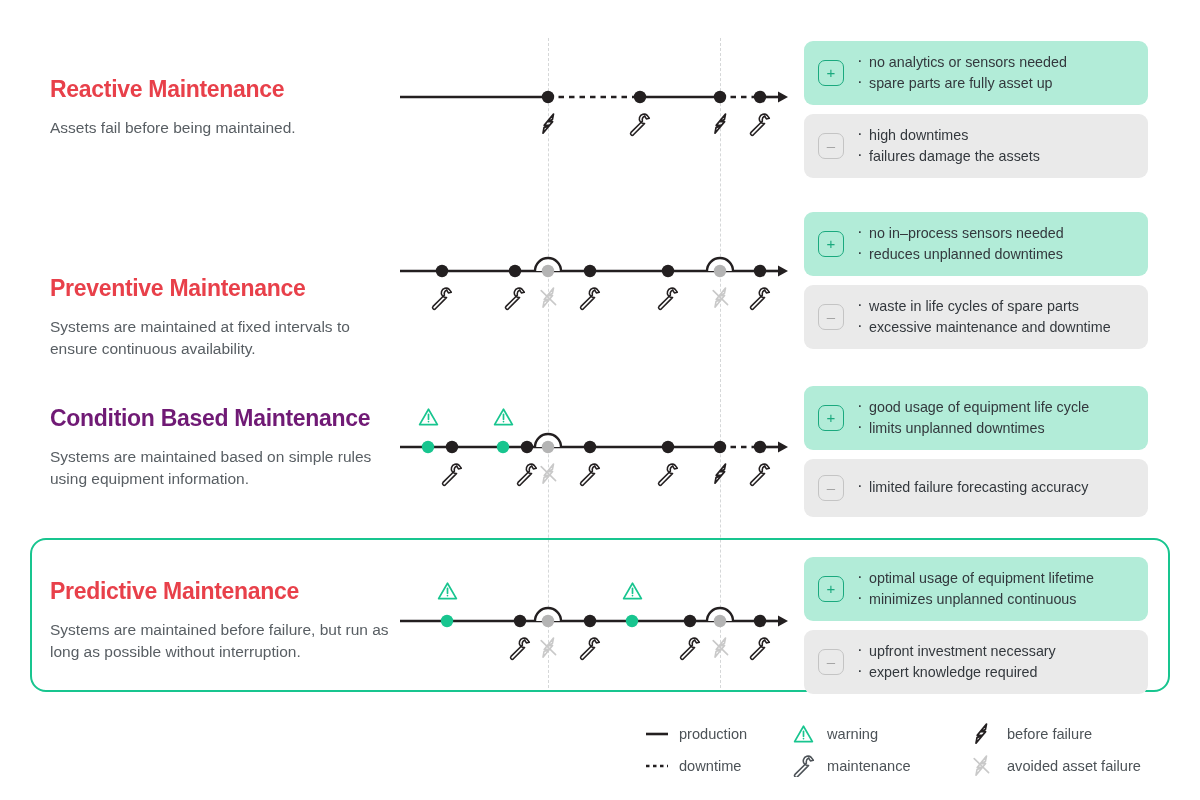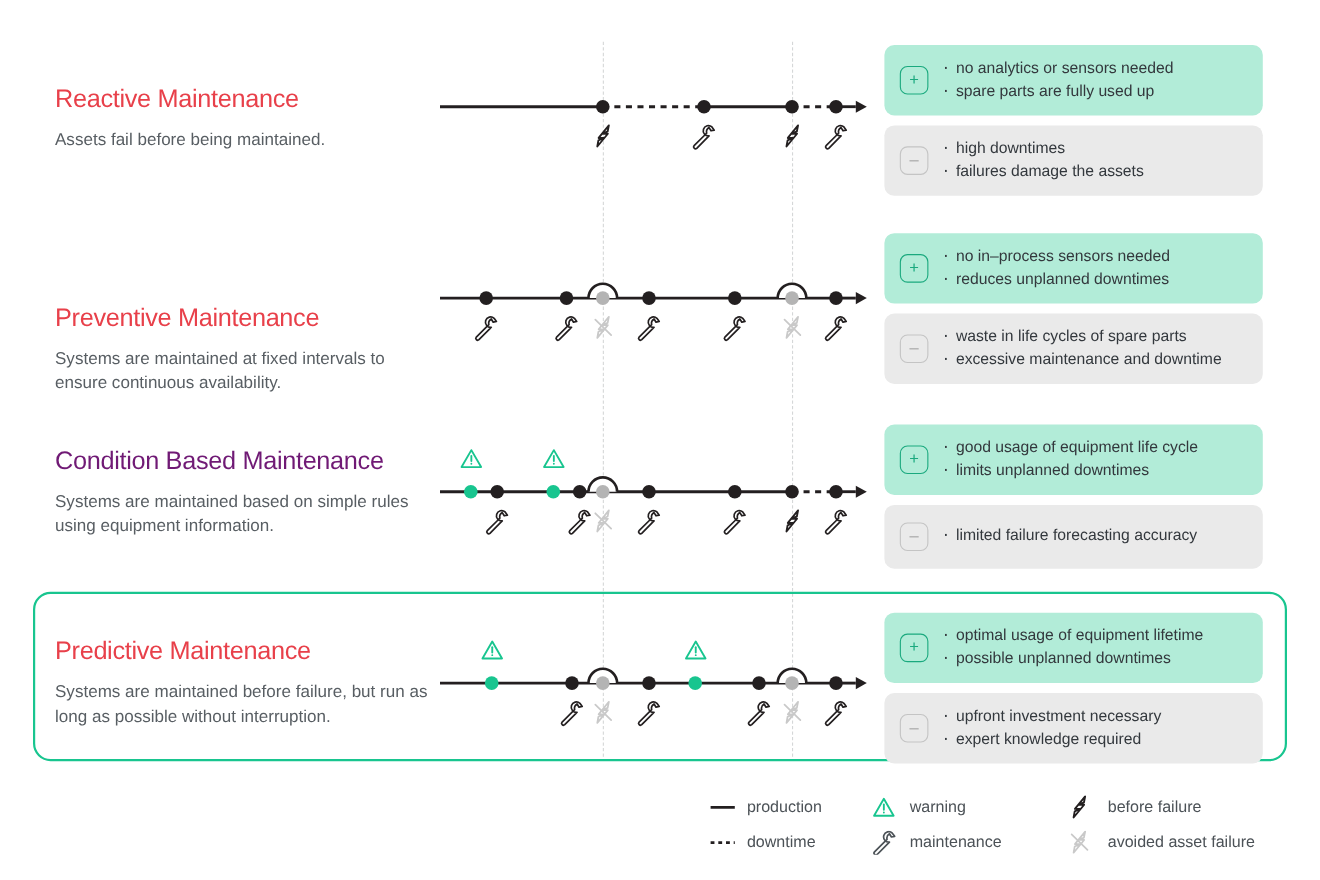--- a/index.html
+++ b/index.html
@@ -27,21 +27,21 @@
     pointer-events: none;
   }
 
   
   .row { position: absolute; left: 0; width: 1200px; }
 
   .row-text { position: absolute; left: 50px; width: 350px; }
   .row-title {
     color: #e8404a;
     font-size: 23px;
-    font-weight: normal;
+    font-weight: bold;
     letter-spacing: -0.3px;
     white-space: nowrap;
   }
   .row-desc {
     margin-top: 14px;
     color: #585e63;
     font-size: 15.5px;
     line-height: 22px;
   }
 
@@ -168,21 +168,21 @@
                 <path d="M17.2 1.4 a4.7 4.7 0 1 0 -2.6 8.1 l-1.4 1.4 L3.4 20.8 a1.7 1.7 0 0 1 -2.4 -2.4 L11.0 8.5 l1.4 -1.4 a4.7 4.7 0 0 1 2.2 -5.1 l1.8 2.9 l2.9 -0.6 Z"></path>
               </g>
             </svg>
           </span>
         </div>
         <div class="cards" style="top: 41px;">
           <div class="card pro" style="background: rgb(178, 236, 216);">
             <div class="card-badge">+</div>
             <ul class="card-list">
               <li>no analytics or sensors needed</li>
-              <li>spare parts are fully used up</li>
+              <li>spare parts are fully asset up</li>
             </ul>
           </div>
           <div class="card con" style="background: rgb(234, 234, 234);">
             <div class="card-badge">–</div>
             <ul class="card-list">
               <li>high downtimes</li>
               <li>failures damage the assets</li>
             </ul>
           </div>
         </div>
@@ -465,21 +465,21 @@
                 <path d="M17.2 1.4 a4.7 4.7 0 1 0 -2.6 8.1 l-1.4 1.4 L3.4 20.8 a1.7 1.7 0 0 1 -2.4 -2.4 L11.0 8.5 l1.4 -1.4 a4.7 4.7 0 0 1 2.2 -5.1 l1.8 2.9 l2.9 -0.6 Z"></path>
               </g>
             </svg>
           </span>
         </div>
         <div class="cards" style="top: 557px;">
           <div class="card pro" style="background: rgb(178, 236, 216);">
             <div class="card-badge">+</div>
             <ul class="card-list">
               <li>optimal usage of equipment lifetime</li>
-              <li>possible unplanned downtimes</li>
+              <li>minimizes unplanned continuous</li>
             </ul>
           </div>
           <div class="card con" style="background: rgb(234, 234, 234);">
             <div class="card-badge">–</div>
             <ul class="card-list">
               <li>upfront investment necessary</li>
               <li>expert knowledge required</li>
             </ul>
           </div>
         </div>

